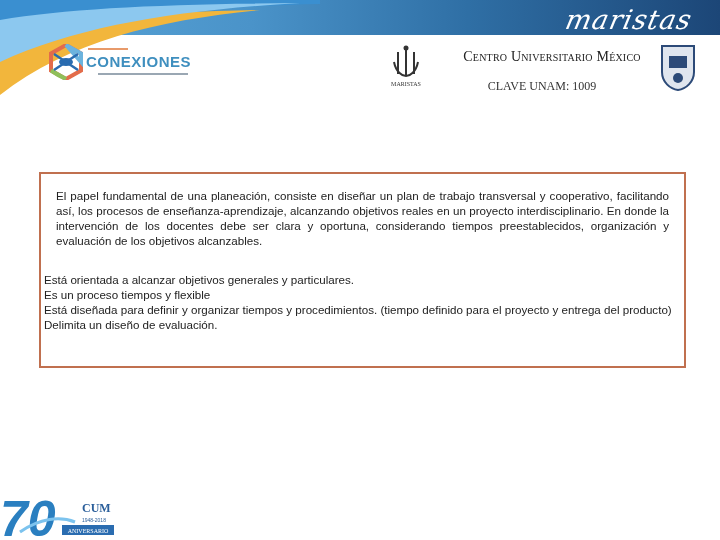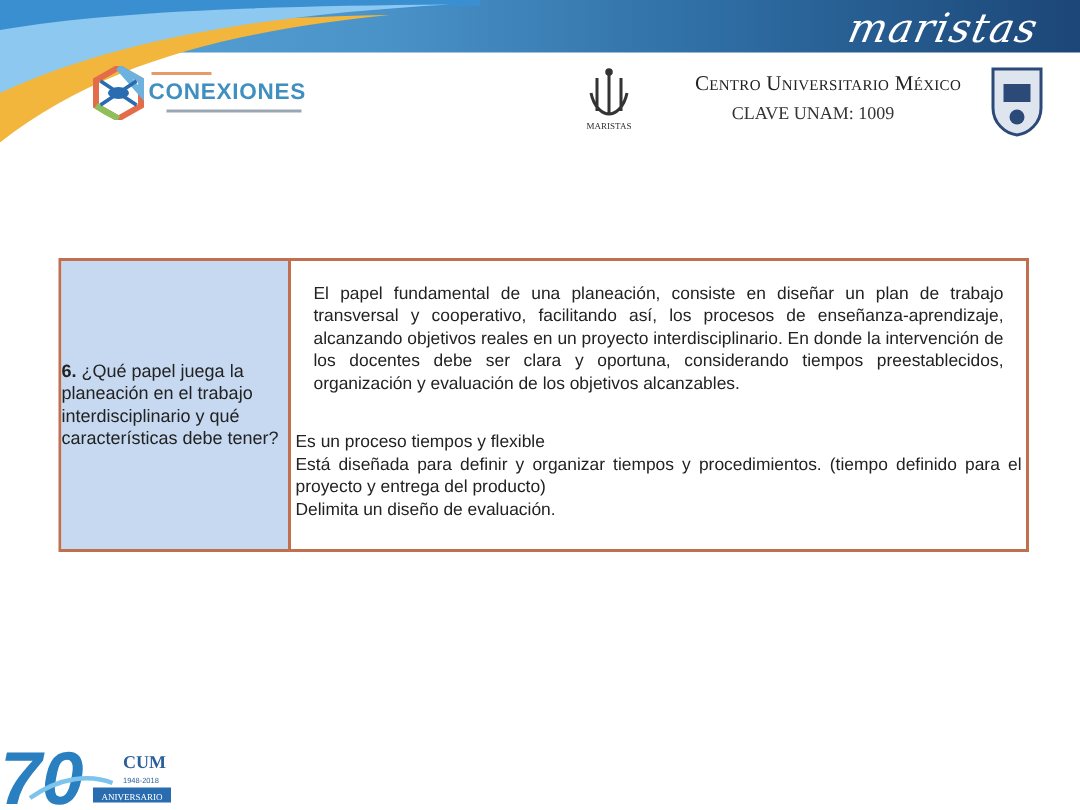--- a/index.html
+++ b/index.html
@@ -1,28 +1,28 @@
 <!DOCTYPE html>
 <html><head>
 <meta charset="utf-8">
 <style>
   html, body { margin:0; padding:0; }
   body { width:720px; height:540px; position:relative; overflow:hidden; background:#ffffff; font-family:"Liberation Sans", sans-serif; }
   .header-band { position:absolute; left:0; top:0; width:720px; height:35px;
     background:linear-gradient(90deg,#5aa6d8 0%,#4a93c9 35%,#2f6fa5 65%,#1c4677 100%); }
   .swoosh { position:absolute; left:0; top:0; width:320px; height:100px; }
   .brand-script { position:absolute; right:28px; top:4px; font-family:"DejaVu Serif", serif; font-style:italic; font-size:27px; color:#ffffff; letter-spacing:1px; transform:skewX(-12deg); }
-  .conexiones { position:absolute; left:61px; top:44px; width:150px; height:40px; }
+  .conexiones { position:absolute; left:48px; top:44px; width:150px; height:40px; }
   .conexiones .hex { position:absolute; left:0; top:0; width:36px; height:36px; }
   .conexiones .name { position:absolute; left:38px; top:9px; font-size:15px; font-weight:bold; color:#3f8fbf; letter-spacing:0.5px; }
   .conexiones .tiny-top { position:absolute; left:40px; top:4px; width:40px; height:2px; background:#e89a6a; }
   .conexiones .tiny-bot { position:absolute; left:50px; top:29px; width:90px; height:2px; background:#9aa7b3; }
   .marist-crest { position:absolute; left:386px; top:42px; width:40px; height:48px; }
   .cum-title { position:absolute; left:442px; top:49px; width:220px; text-align:center; font-family:"Liberation Serif", serif; font-size:14px; color:#222; font-variant:small-caps; letter-spacing:0.2px; }
-  .cum-sub { position:absolute; left:432px; top:68px; width:220px; text-align:center; font-family:"Liberation Serif", serif; font-size:12px; color:#333; }
+  .cum-sub { position:absolute; left:432px; top:79px; width:220px; text-align:center; font-family:"Liberation Serif", serif; font-size:12px; color:#333; }
   .unam-seal { position:absolute; left:659px; top:42px; width:38px; height:50px; }
   .qa-table { position:absolute; left:39px; top:172px; width:647px; height:196px; border:2px solid #c0704f; box-sizing:border-box; display:flex; background:#fff; }
   .q-cell { width:153px; background:#c6d9f1; border-right:2px solid #c0704f; box-sizing:border-box; padding:0 0 0 0; position:relative; }
   .q-text { position:absolute; left:0; top:66px; width:152px; font-size:12px; line-height:15px; color:#222; padding-left:0; }
   .q-text b { font-weight:bold; }
   .a-cell { flex:1; padding:2px 3px 0 3px; font-size:11.6px; line-height:15px; color:#222; }
   .a-para { text-align:justify; margin:12px; }
   .a-gap { height:12px; }
   .a-head { font-weight:bold; margin:0; font-size:12px; }
   .a-line { margin:0; text-align:justify; }
@@ -59,26 +59,24 @@
 </svg>
 <div class="cum-title">Centro Universitario México</div>
 <div class="cum-sub">CLAVE UNAM: 1009</div>
 <svg class="unam-seal" viewBox="0 0 38 50">
   <path d="M3 4 L35 4 L35 30 C35 40 27 47 19 48 C11 47 3 40 3 30 Z" fill="#dfe5ee" stroke="#2c4a78" stroke-width="2"></path>
   <rect x="10" y="14" width="18" height="12" fill="#2c4a78"></rect>
   <circle cx="19" cy="36" r="5" fill="#2c4a78"></circle>
 </svg>
 
 <div class="qa-table">
-  <div class="q-cell">
-    <div class="q-text"><b>6.</b><span> ¿Qué papel  juega la planeación en el trabajo interdisciplinario y qué características debe tener?</span></div>
-  </div>
   <div class="a-cell">
     <p class="a-para">El papel fundamental de una planeación, consiste en diseñar un plan de trabajo transversal y cooperativo, facilitando así, los procesos de enseñanza-aprendizaje, alcanzando objetivos reales en un proyecto interdisciplinario. En donde la intervención de los docentes debe ser clara y oportuna,  considerando tiempos preestablecidos, organización y evaluación de los objetivos  alcanzables.</p>
     <div class="a-gap"></div>
+    <p class="a-line">Está orientada a alcanzar objetivos generales y particulares.</p>
     <p class="a-line">Es un proceso tiempos y flexible</p>
     <p class="a-line">Está diseñada para definir  y organizar tiempos y   procedimientos. (tiempo definido para el proyecto y entrega del  producto)</p>
     <p class="a-line">Delimita  un diseño de evaluación.</p>
   </div>
 </div>
 
 <svg class="anniv" viewBox="0 0 120 52">
   <text x="0" y="48" font-size="50" font-weight="bold" font-style="italic" fill="#2a7fc0" font-family="Liberation Sans, sans-serif">70</text>
   <path d="M20 44 C40 30 60 28 75 34" stroke="#7cc3ee" stroke-width="3" fill="none"></path>
   <text x="82" y="24" font-size="12" font-weight="bold" fill="#2a5e9a" font-family="Liberation Serif, serif">CUM</text>

